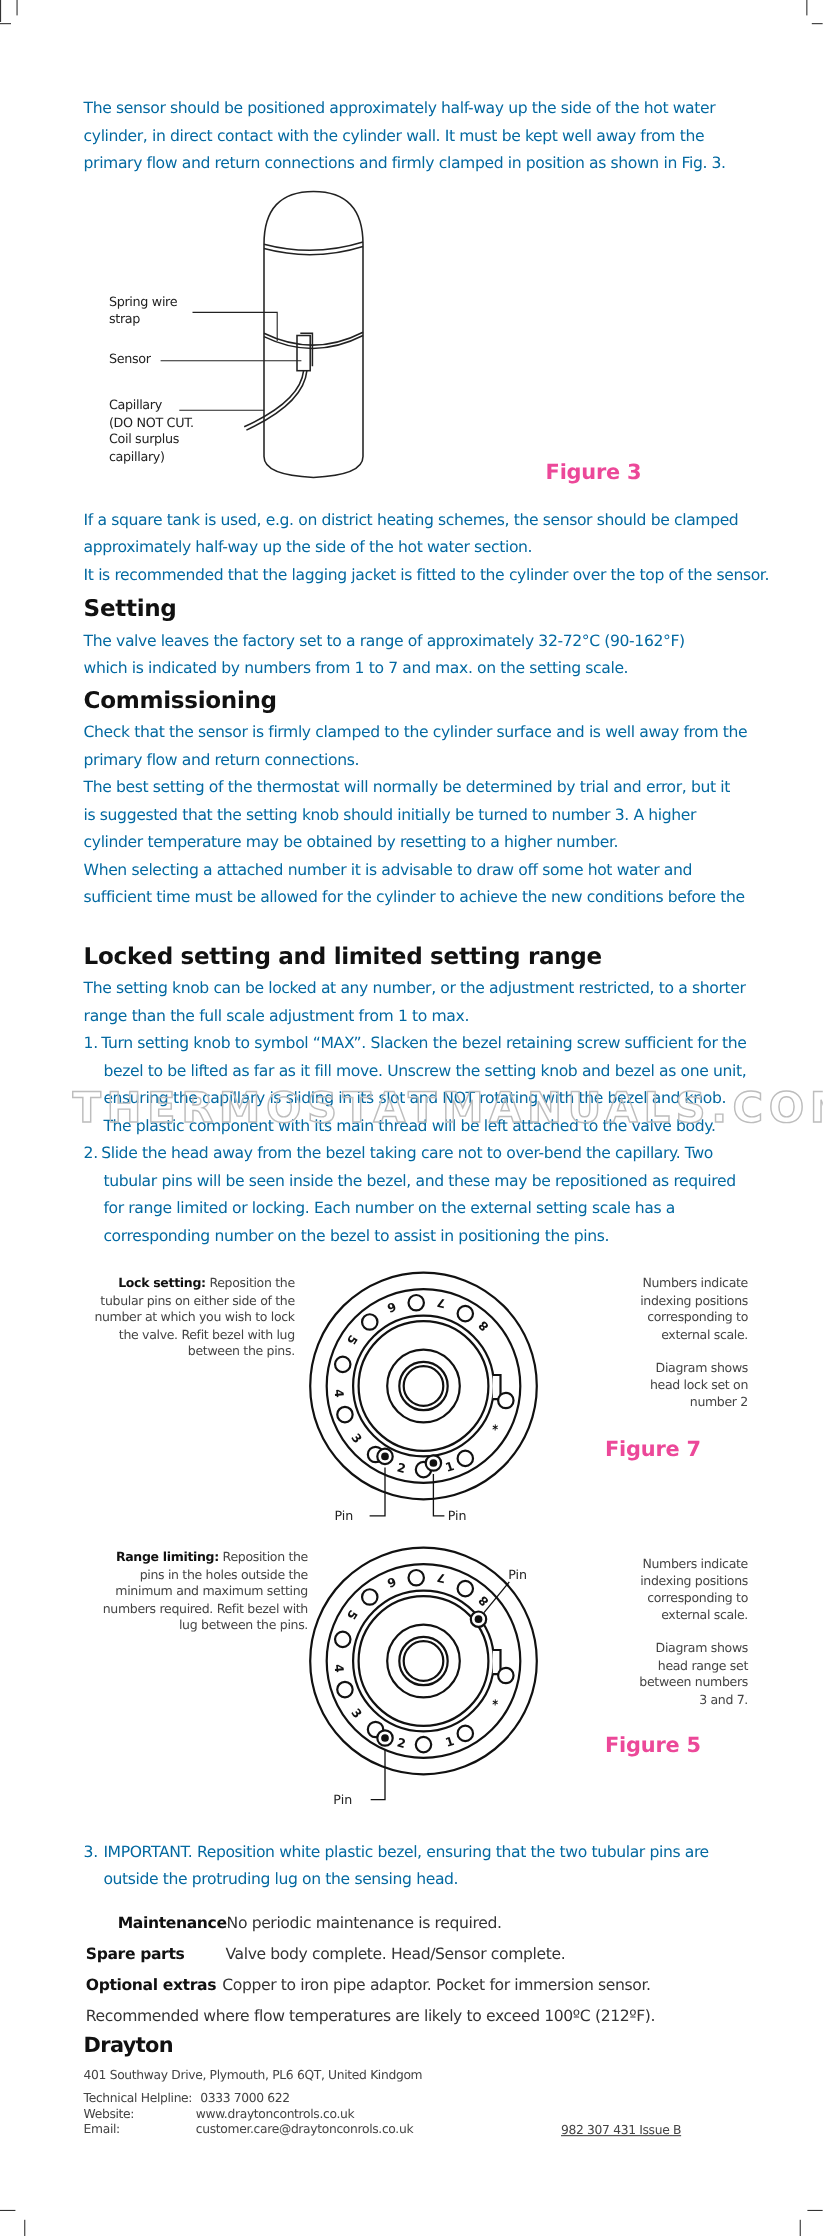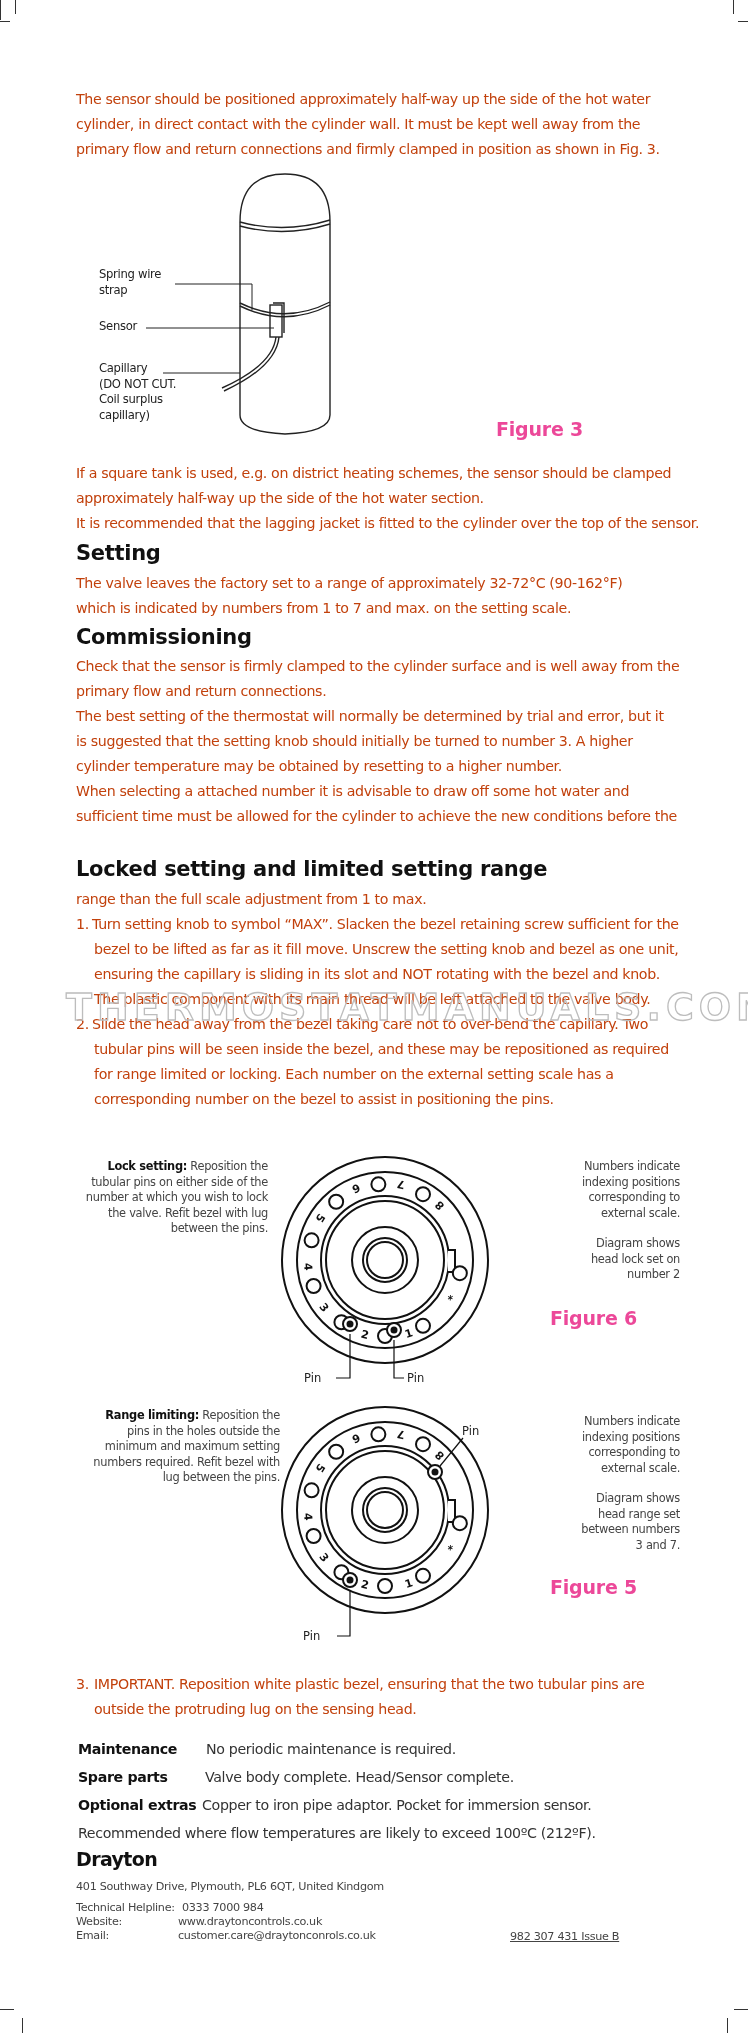--- a/index.html
+++ b/index.html
@@ -1,20 +1,20 @@
 <!DOCTYPE html>
 <html><head>
 <meta charset="utf-8">
 <style>
   html, body { margin: 0; padding: 0; background: #ffffff; }
   body { width: 748px; height: 2033px; position: relative; overflow: hidden;
          font-family: "DejaVu Sans", sans-serif; color: #2a2a2a; }
   .abs { position: absolute; }
   .crop { position: absolute; background: #333; }
-  .p { font-size: 14.2px; line-height: 25px; color: #c2410c; letter-spacing: -0.35px; margin: 0; }
+  .p { font-size: 14.2px; line-height: 25px; color: #0369a1; letter-spacing: -0.35px; margin: 0; }
   .h { font-family: "DejaVu Sans", sans-serif; font-weight: bold; color: #111; font-size: 21px; margin: 0; letter-spacing: -0.3px; }
   .li { position: relative; padding-left: 16px; }
   .li .num { position: absolute; left: 0; top: 0; }
   .small { font-size: 11.4px; line-height: 15.5px; color: #444; letter-spacing: -0.3px; text-align: right; }
   .small b { color: #111; }
   .fig { font-weight: bold; font-size: 19px; color: #ec4899; letter-spacing: -0.2px; }
   .lbl { font-size: 11.6px; line-height: 15.5px; color: #222; letter-spacing: -0.3px; }
   .row { font-size: 14.2px; line-height: 22px; color: #333; letter-spacing: -0.35px; }
   .row b { color: #111; display: inline-block; }
   .foot { font-size: 11.2px; line-height: 14px; color: #444; letter-spacing: -0.3px; }
@@ -88,20 +88,21 @@
   <p class="p">primary flow and return connections.</p>
   <p class="p">The best setting of the thermostat will normally be determined by trial and error, but it</p>
   <p class="p">is suggested that the setting knob should initially be turned to number 3. A higher</p>
   <p class="p">cylinder  temperature may be obtained by resetting to a higher number.</p>
   <p class="p">When selecting a attached number it is advisable to draw off some hot water and</p>
   <p class="p">sufficient time must be allowed for the cylinder to achieve the new conditions before the</p>
 </div>
 
 <h2 class="abs h" style="left:76px;top:857px;">Locked setting and limited setting range</h2>
 <div class="abs" style="left:76px;top:887px;width:670px;">
+  <p class="p">The setting knob can be locked at any number, or the adjustment restricted, to a shorter</p>
   <p class="p">range than the full scale adjustment from 1 to max.</p>
   <div class="li">
     <span class="num p">1.</span>
     <p class="p">Turn setting knob to symbol “MAX”. Slacken the bezel retaining screw sufficient for the</p>
     <p class="p" style="padding-left:2px">bezel to be lifted as far as it fill move. Unscrew the setting knob and bezel as one unit,</p>
     <p class="p" style="padding-left:2px">ensuring the capillary is sliding in its slot and NOT rotating with the bezel and knob.</p>
     <p class="p" style="padding-left:2px">The plastic component with its main thread will be left attached to the valve body.</p>
   </div>
   <div class="li">
     <span class="num p">2.</span>
@@ -162,21 +163,21 @@
 <div class="abs small" style="left:550px;top:1159px;width:130px;">
   <div>Numbers indicate</div>
   <div>indexing positions</div>
   <div>corresponding to</div>
   <div>external scale.</div>
   <div style="height:15px"></div>
   <div>Diagram shows</div>
   <div>head lock set on</div>
   <div>number 2</div>
 </div>
-<div class="abs fig" style="left:550px;top:1307px;">Figure 6</div>
+<div class="abs fig" style="left:550px;top:1307px;">Figure 7</div>
 
 <div class="abs small" style="left:80px;top:1408px;width:200px;">
   <b>Range limiting:</b><span> Reposition the</span><br>
   <span>pins in the holes outside the</span><br>
   <span>minimum and maximum setting</span><br>
   <span>numbers required. Refit bezel with</span><br>
   <span>lug between the pins.</span>
 </div>
 <svg class="abs" id="dial5" style="left:270px;top:1400px;" width="230" height="240" viewBox="0 0 230 240">
     <g fill="none" stroke="#111" stroke-width="2">
@@ -230,37 +231,37 @@
 <div class="abs fig" style="left:550px;top:1576px;">Figure 5</div>
 
 <div class="abs li" style="left:76px;top:1672px;width:660px;">
   <span class="num p">3.</span>
   <p class="p" style="padding-left:2px">IMPORTANT. Reposition white plastic bezel, ensuring that the two tubular pins are</p>
   <p class="p" style="padding-left:2px">outside the protruding lug on the sensing head.</p>
 </div>
 
 <div class="abs" style="left:78px;top:1738px;width:660px;">
   <div class="row" style="height:28px;">
-    <b style="width:128px;">Maintenance</b><span>No periodic maintenance is required.</span>
+    <b style="width:128px;text-align:right;">Maintenance</b><span>No periodic maintenance is required.</span>
   </div>
   <div class="row" style="height:28px;">
     <b style="width:127px;">Spare parts</b><span>Valve body complete. Head/Sensor complete.</span>
   </div>
   <div class="row" style="height:28px;">
     <b style="width:124px;">Optional extras</b><span>Copper to iron pipe adaptor. Pocket for immersion sensor.</span>
   </div>
   <div class="row">Recommended where flow temperatures are likely to exceed 100ºC (212ºF).</div>
 </div>
 
 <div class="abs" style="left:76px;top:1848px;font-weight:bold;font-size:19px;color:#111;letter-spacing:-0.6px;">Drayton</div>
 <div class="abs foot" style="left:76px;top:1880px;">401 Southway Drive,  Plymouth, PL6 6QT, United Kindgom</div>
 <div class="abs foot" style="left:76px;top:1901px;width:640px;">
   <div>
     <span>Technical Helpline:</span>
-    <span style="margin-left:4px;">0333 7000 984</span>
+    <span style="margin-left:4px;">0333 7000 622</span>
   </div>
   <div style="position:relative;height:14px;">
     <span>Website:</span>
     <span style="position:absolute;left:102px;">www.draytoncontrols.co.uk</span>
   </div>
   <div style="position:relative;height:14px;">
     <span>Email:</span>
     <span style="position:absolute;left:102px;">customer.care@draytonconrols.co.uk</span>
     <span style="position:absolute;left:434px;top:1px;text-decoration:underline;">982 307 431 Issue B</span>
   </div>

